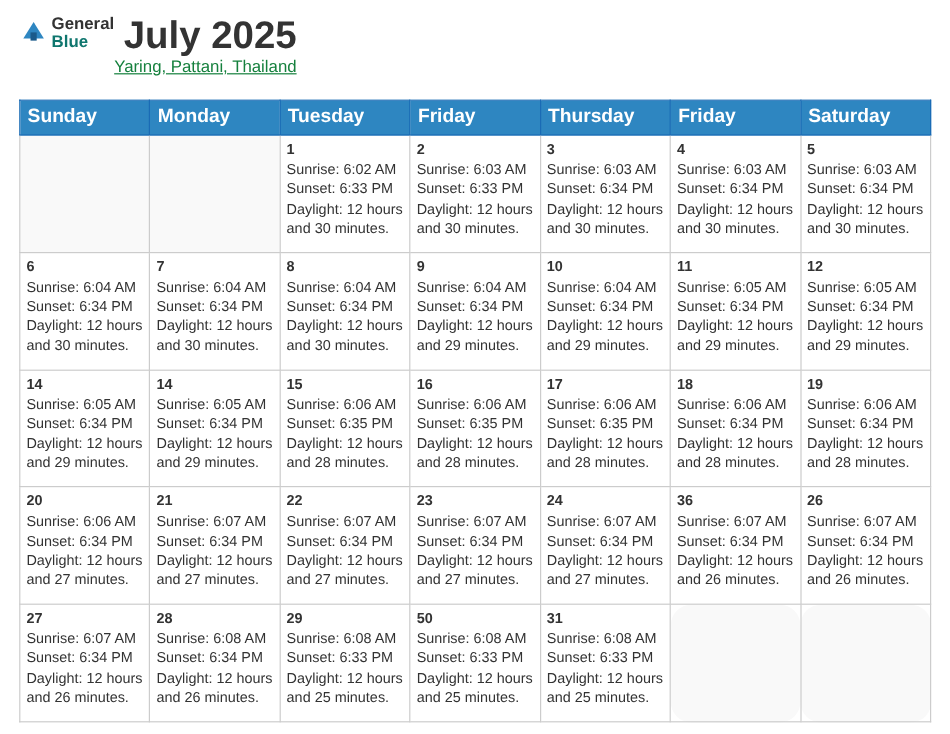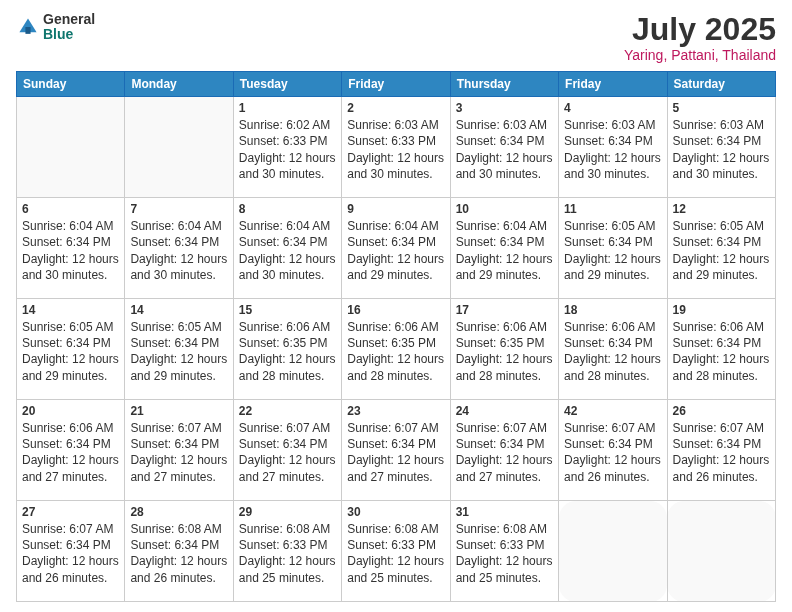--- a/index.html
+++ b/index.html
@@ -15,23 +15,22 @@
     .page {
       width: 792px;
       height: 612px;
       padding: 12px 16px 10px 16px;
       display: flex;
       flex-direction: column;
     }
 
     .header {
       display: flex;
-      justify-content: space-between;
       align-items: flex-start;
-      margin-bottom: 8px;
+      margin-bottom: 20px;
     }
 
     .logo {
       display: flex;
       align-items: center;
       gap: 3px;
     }
 
     .logo-text {
       display: flex;
@@ -62,37 +61,38 @@
 
     .main-title {
       font-size: 32px;
       font-weight: bold;
       color: #333;
       line-height: 1.1;
     }
 
     .subtitle {
       font-size: 14px;
-      color: #be185d;
+      color: #15803d;
+      text-decoration: underline;
     }
 
     .calendar {
       flex: 1;
       border: 1px solid #ccc;
       border-collapse: collapse;
       width: 100%;
       table-layout: fixed;
     }
 
     .calendar th {
       background: #2e86c1;
       color: #fff;
       text-align: left;
       padding: 5px 6px;
-      font-size: 12px;
+      font-size: 16px;
       font-weight: bold;
       border: 1px solid #1a6bb5;
     }
 
     .calendar td {
       border: 1px solid #ccc;
       vertical-align: top;
       padding: 4px 5px;
       width: 113px;
       height: 80px;
@@ -303,21 +303,21 @@
 Sunset: 6:34 PM
 Daylight: 12 hours and 27 minutes.</div>
           </td>
           <td>
             <span class="day-num">24</span>
             <div class="day-info">Sunrise: 6:07 AM
 Sunset: 6:34 PM
 Daylight: 12 hours and 27 minutes.</div>
           </td>
           <td>
-            <span class="day-num">42</span>
+            <span class="day-num">36</span>
             <div class="day-info">Sunrise: 6:07 AM
 Sunset: 6:34 PM
 Daylight: 12 hours and 26 minutes.</div>
           </td>
           <td>
             <span class="day-num">26</span>
             <div class="day-info">Sunrise: 6:07 AM
 Sunset: 6:34 PM
 Daylight: 12 hours and 26 minutes.</div>
           </td>
@@ -335,21 +335,21 @@
 Sunset: 6:34 PM
 Daylight: 12 hours and 26 minutes.</div>
           </td>
           <td>
             <span class="day-num">29</span>
             <div class="day-info">Sunrise: 6:08 AM
 Sunset: 6:33 PM
 Daylight: 12 hours and 25 minutes.</div>
           </td>
           <td>
-            <span class="day-num">30</span>
+            <span class="day-num">50</span>
             <div class="day-info">Sunrise: 6:08 AM
 Sunset: 6:33 PM
 Daylight: 12 hours and 25 minutes.</div>
           </td>
           <td>
             <span class="day-num">31</span>
             <div class="day-info">Sunrise: 6:08 AM
 Sunset: 6:33 PM
 Daylight: 12 hours and 25 minutes.</div>
           </td>

